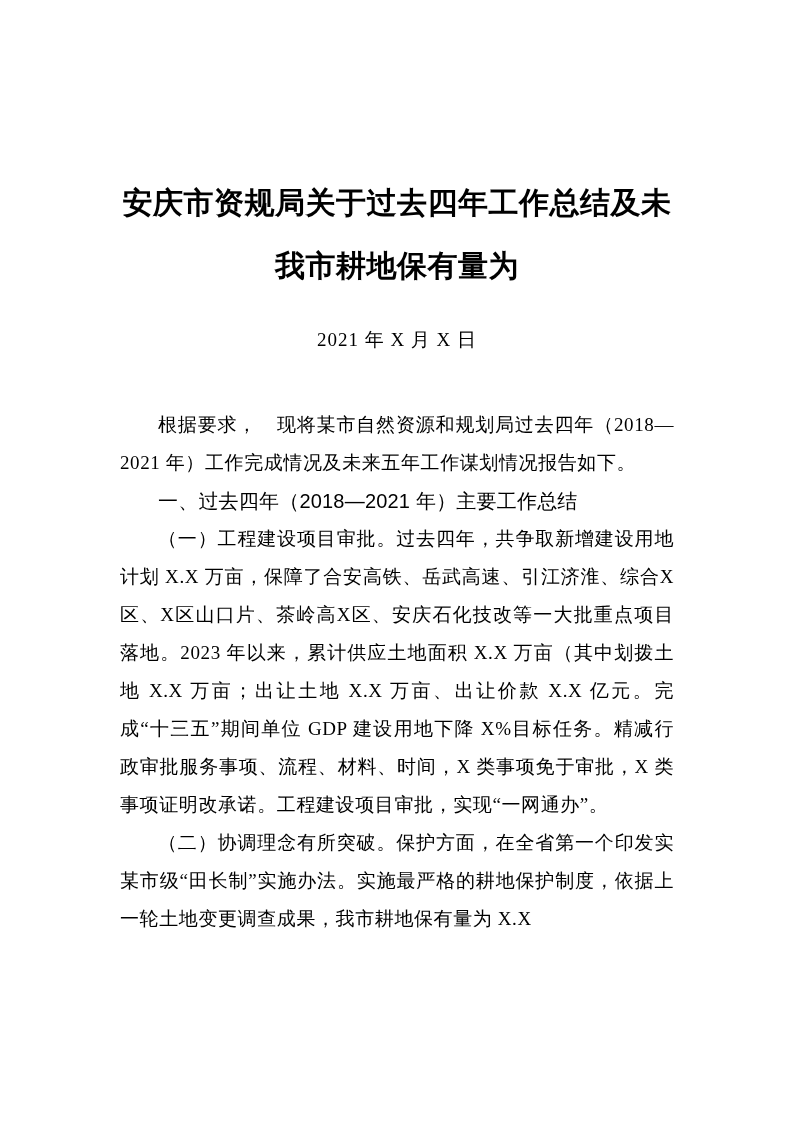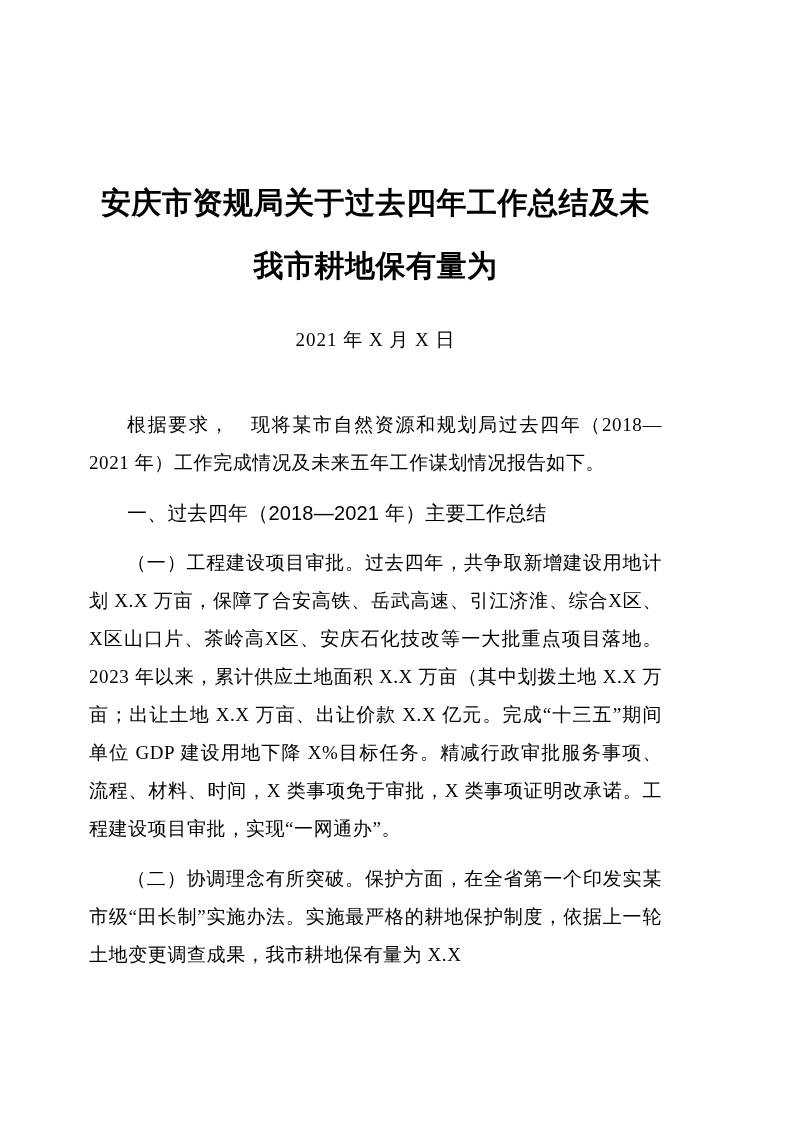--- a/index.html
+++ b/index.html
@@ -8,21 +8,21 @@
     background: #ffffff;
   }
   .page {
     position: relative;
     width: 794px;
     height: 1122px;
     margin: 0 auto;
     background: #ffffff;
     color: #000000;
     box-sizing: border-box;
-    padding: 171px 120px 0 77px;
+    padding: 171px 120px 0 120px;
     overflow: hidden;
     font-family: "Liberation Serif", serif;
   }
   .doc-title {
     text-align: center;
     font-family: "Liberation Serif", serif;
     font-weight: bold;
     font-size: 30px;
     line-height: 63px;
     letter-spacing: 0.5px;
@@ -38,21 +38,21 @@
     letter-spacing: 1px;
   }
   .doc-body {
     margin-top: 47px;
     font-size: 19px;
     line-height: 38px;
     text-align: justify;
     letter-spacing: 0.6px;
   }
   .doc-body p {
-    margin: 12px;
+    margin: 0;
     text-indent: 38px;
   }
   .doc-body p.heading {
     font-family: "Liberation Sans", sans-serif;
     font-weight: bold;
     font-size: 20px;
     text-align: left;
     letter-spacing: 0.2px;
   }
   .run-bold {

